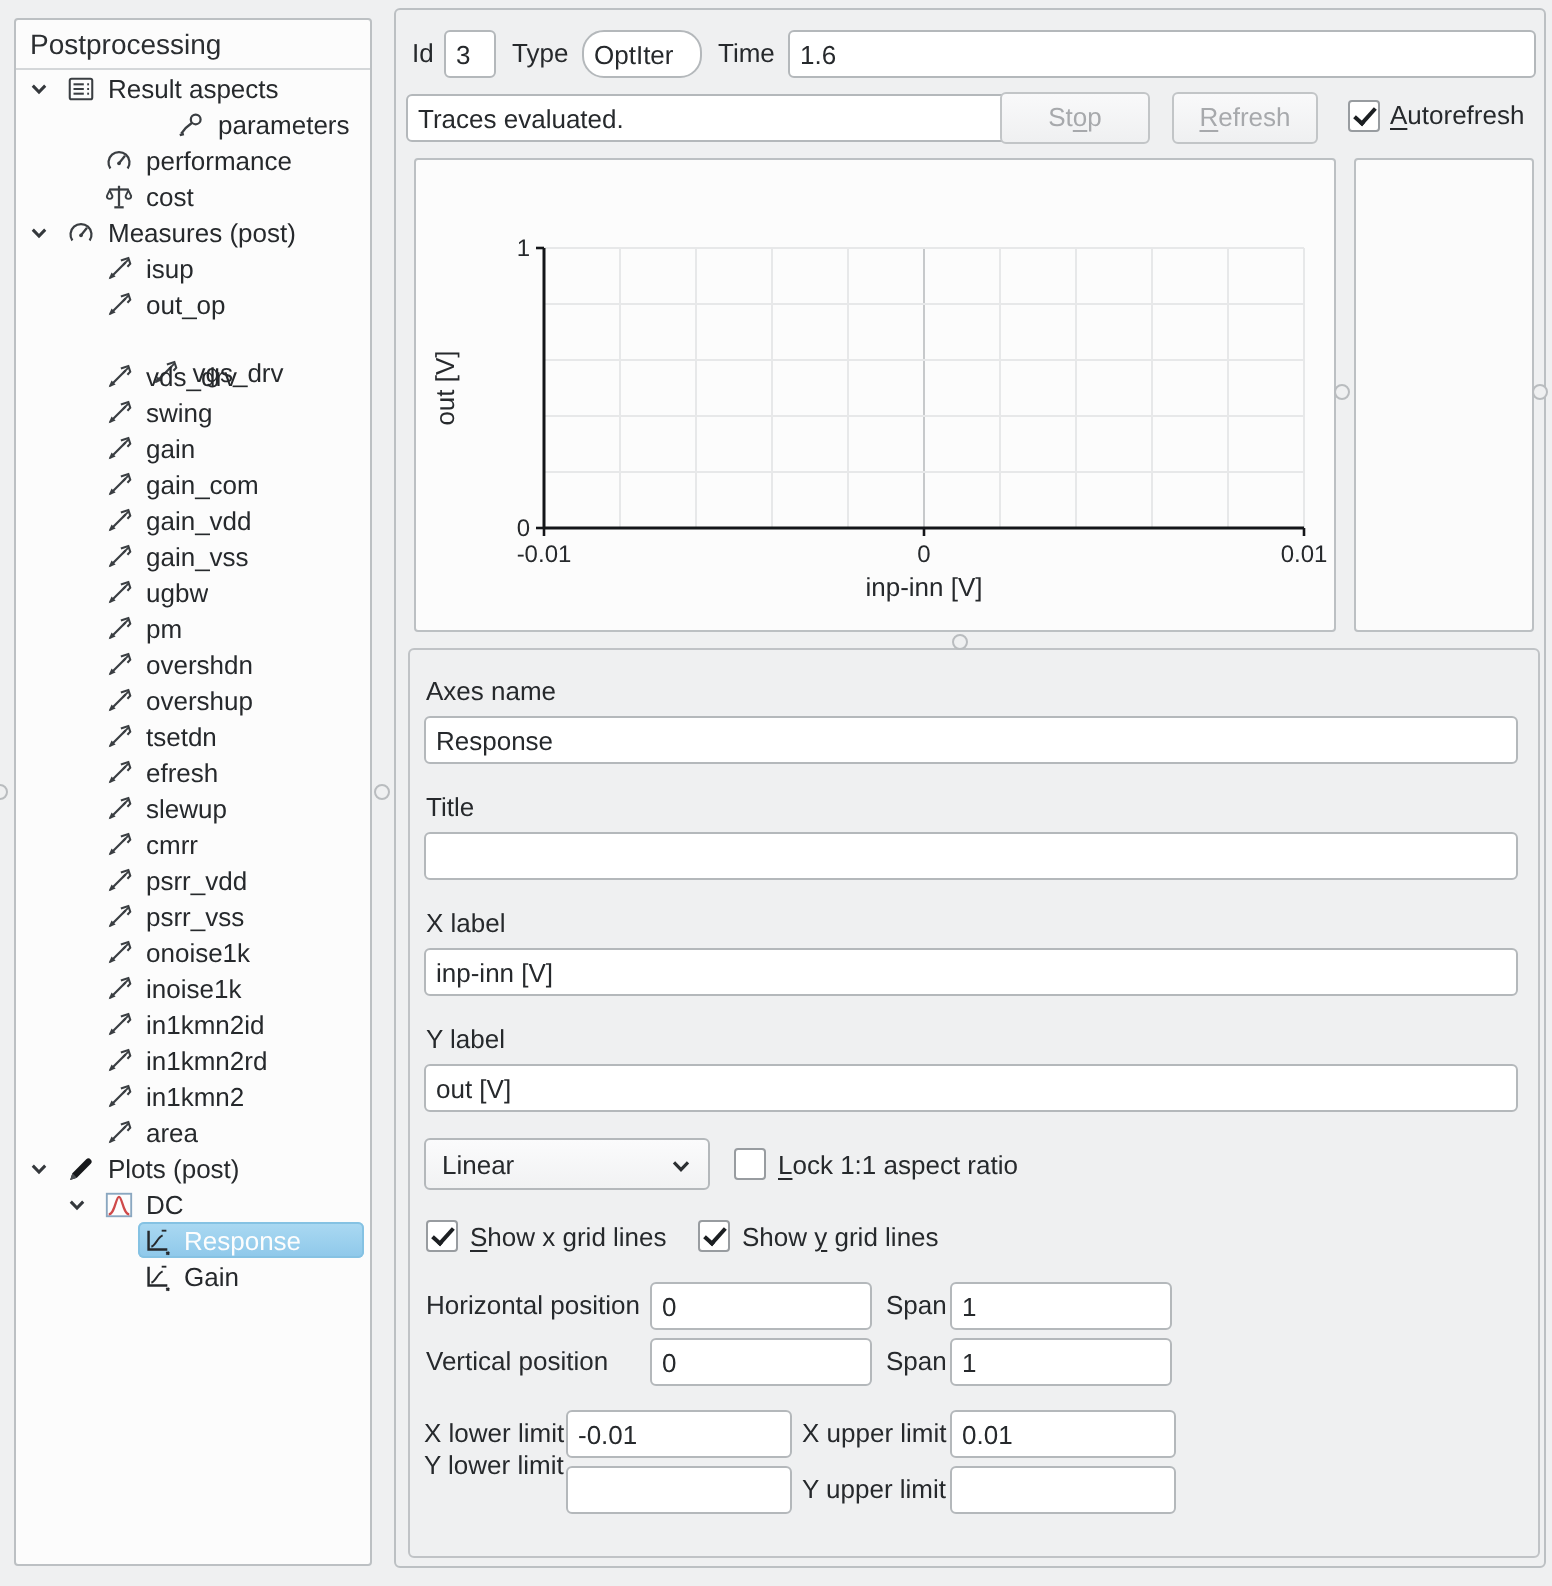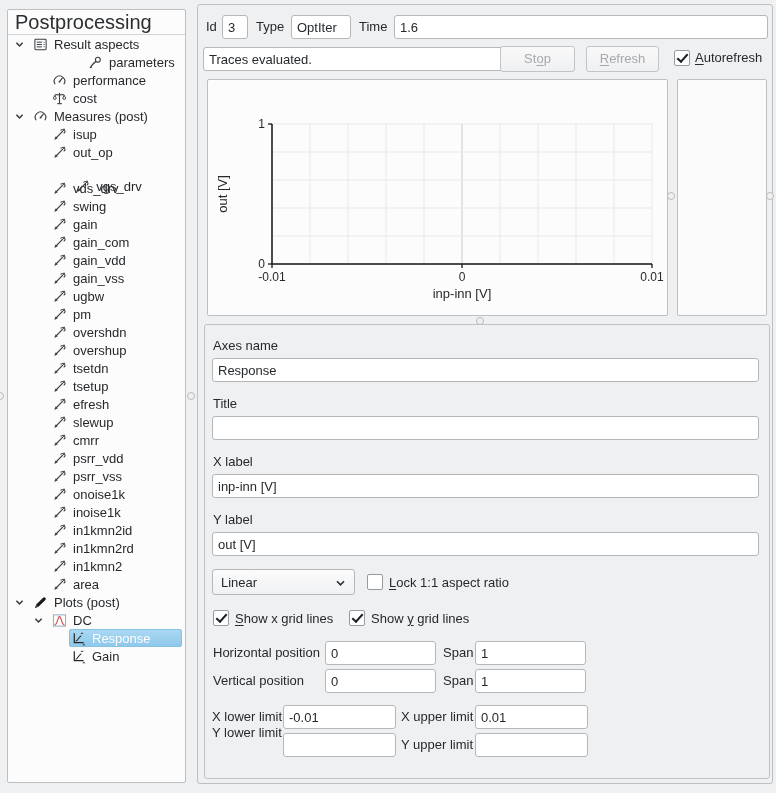--- a/index.html
+++ b/index.html
@@ -5,21 +5,21 @@
   html,body{margin:0;padding:0;}
   body{
     width:776px;height:793px;position:relative;overflow:hidden;
     background:#eff0f1;color:#26292c;
     font-family:"Liberation Sans","DejaVu Sans",sans-serif;font-size:13px;
   }
   .panel{position:absolute;box-sizing:border-box;background:#fcfcfc;border:1px solid #bcc0c3;border-radius:2px;}
 
   
   #sidebar{left:7px;top:9px;width:179px;height:774px;}
-  #sidebar-title{height:24px;line-height:24px;padding-left:7px;font-size:20px;color:#2b2e31;border-bottom:1px solid #d4d7d9;}
+  #sidebar-title{height:24px;line-height:24px;padding-left:7px;font-size:14px;color:#2b2e31;border-bottom:1px solid #d4d7d9;}
   #tree{position:absolute;top:25px;left:0;right:0;bottom:0;overflow:hidden;}
   .trow{height:18px;display:flex;align-items:center;cursor:default;}
   .chev{width:17px;height:18px;flex:none;display:flex;align-items:center;}
   .chev svg{display:block;}
   .row-inner{display:flex;align-items:center;flex:1;height:18px;margin-right:3px;padding-left:2px;border-radius:3px;min-width:0;}
   .ticon{width:15px;height:15px;flex:none;margin-right:6px;}
   .ticon svg{display:block;}
   .tlabel{white-space:nowrap;overflow:hidden;}
   .trow.selected .row-inner{background:linear-gradient(#abd9f2,#8ec8ea);box-shadow:inset 0 0 0 1px #85c2e3;color:#fdfdfd;}
 
@@ -328,34 +328,20 @@
         <span class="chev"></span>
         <span class="row-inner">
           <span class="ticon">
             <svg width="15" height="15" viewBox="0 0 16 16">
               <line x1="3.2" y1="12.8" x2="11.5" y2="4.5" stroke="#3a3e42" stroke-width="1.2"></line>
               <path d="M2.5 13.5 L4 9.8 L6.2 12 Z" fill="#3a3e42"></path>
               <path d="M9 3.5 L13 2.2 L14 5.2 L12.5 6.8" fill="none" stroke="#3a3e42" stroke-width="1.1"></path>
               <line x1="10.2" y1="5.8" x2="13" y2="3" stroke="#3a3e42" stroke-width="1"></line>
             </svg>
           </span>
-          <span class="tlabel">tsetup</span>
-        </span>
-      </div>
-      <div class="trow" style="padding-left: 25px;">
-        <span class="chev"></span>
-        <span class="row-inner">
-          <span class="ticon">
-            <svg width="15" height="15" viewBox="0 0 16 16">
-              <line x1="3.2" y1="12.8" x2="11.5" y2="4.5" stroke="#3a3e42" stroke-width="1.2"></line>
-              <path d="M2.5 13.5 L4 9.8 L6.2 12 Z" fill="#3a3e42"></path>
-              <path d="M9 3.5 L13 2.2 L14 5.2 L12.5 6.8" fill="none" stroke="#3a3e42" stroke-width="1.1"></path>
-              <line x1="10.2" y1="5.8" x2="13" y2="3" stroke="#3a3e42" stroke-width="1"></line>
-            </svg>
-          </span>
           <span class="tlabel">efresh</span>
         </span>
       </div>
       <div class="trow" style="padding-left: 25px;">
         <span class="chev"></span>
         <span class="row-inner">
           <span class="ticon">
             <svg width="15" height="15" viewBox="0 0 16 16">
               <line x1="3.2" y1="12.8" x2="11.5" y2="4.5" stroke="#3a3e42" stroke-width="1.2"></line>
               <path d="M2.5 13.5 L4 9.8 L6.2 12 Z" fill="#3a3e42"></path>
@@ -555,21 +541,21 @@
         </span>
       </div>
     </div>
 </div>
 
 <div id="main">
 
   <div class="flabel" style="left:8px;top:14px;">Id</div>
   <input class="tinput" style="left: 24px; top: 10px; width: 26px;" value="3">
   <div class="flabel" style="left:58px;top:14px;">Type</div>
-  <input class="tinput" style="left: 93px; top: 10px; width: 60px;" value="OptIter">
+  <input class="tinput" style="left: 93px; top: 10px; width: 60px; border-radius: 11px;" value="OptIter">
   <div class="flabel" style="left:161px;top:14px;">Time</div>
   <input class="tinput" style="left: 196px; top: 10px; width: 374px;" value="1.6">
 
   <input class="tinput" style="left: 5px; top: 42px; width: 316px;" value="Traces evaluated.">
   <div class="btn disabled" style="left:302px;top:41px;width:75px;">St<span class="mn-u">o</span>p</div>
   <div class="btn disabled" style="left:388px;top:41px;width:73px;"><span class="mn-u">R</span>efresh</div>
   <div class="cb checked" style="left:476px;top:45px;"></div>
   <div class="flabel" style="left:497px;top:45px;"><span class="mn-u">A</span>utorefresh</div>
 
   <div id="plot-panel" class="panel">

